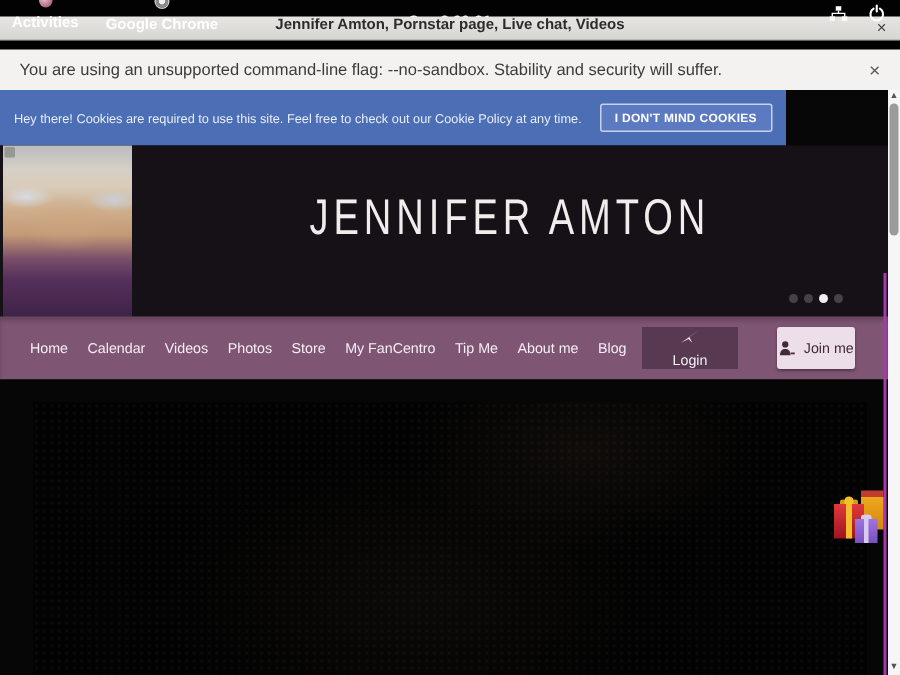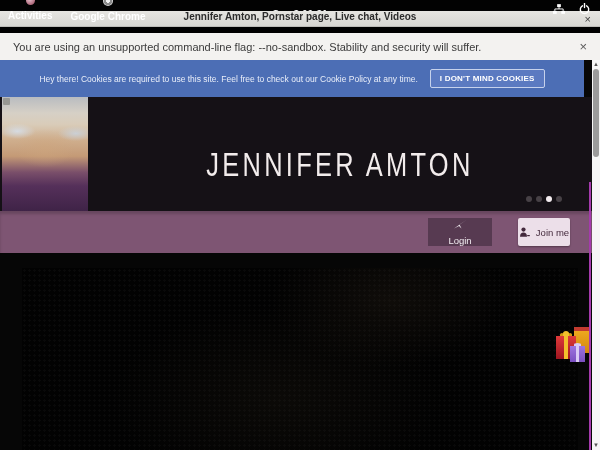--- a/index.html
+++ b/index.html
@@ -36,41 +36,41 @@
 
   
   .scrollbar{position:absolute;right:0;top:0;width:8px;height:390px;background:#f6f6f6;z-index:40;}
   .sb-arrow{position:absolute;left:0;width:8px;height:9px;color:#555;font-size:6px;
     line-height:9px;text-align:center;}
   .sb-up{top:0;}
   .sb-down{bottom:0;}
   .sb-thumb{position:absolute;top:9px;left:1px;width:6px;height:88px;background:#9b9b9b;border-radius:3px;}
 
   
-  .cookie-bar{position:absolute;top:0;left:0;width:584px;height:37px;background:#4c6eb5;
+  .cookie-bar{position:absolute;top:0;left:0;width:524px;height:37px;background:#4c6eb5;
     display:flex;align-items:center;justify-content:center;gap:12px;}
   .cookie-msg{color:#e9eef9;font-size:8.5px;}
   .cookie-btn{background:#5b7ac1;border:1px solid #c6d2ec;color:#fff;font-size:8px;
     font-weight:700;padding:4px 9px;border-radius:2px;letter-spacing:.2px;cursor:pointer;
     font-family:"Liberation Sans",sans-serif;}
 
   
   .hero{position:absolute;top:37px;left:0;width:592px;height:114px;background:#151116;}
   .hero-thumb{position:absolute;left:2px;top:0;width:86px;height:114px;overflow:hidden;
     
     background:
       radial-gradient(ellipse 26px 11px at 18% 30%,rgba(214,224,236,.85),transparent 70%),
       radial-gradient(ellipse 26px 11px at 86% 32%,rgba(200,214,230,.75),transparent 70%),
       radial-gradient(ellipse 40px 26px at 50% 45%,rgba(205,165,125,.55),transparent 75%),
       linear-gradient(180deg,#b9bcc0 0%,#d6d0c6 14%,#d9ccb9 24%,#cfae8d 38%,#c49a76 52%,#7a4f6a 66%,#55305a 78%,#3f2347 100%);}
   .thumb-badge{position:absolute;left:1px;top:1px;width:7px;height:7px;background:#8f8f8b;
     border-radius:1px;opacity:.85;}
   .hero-title{position:absolute;left:88px;right:0;top:30px;height:46px;display:flex;
-    align-items:flex-end;justify-content:center;color:#f2ecec;font-size:31px;font-weight:400;
-    letter-spacing:4px;white-space:nowrap;margin-top:10px;}
+    align-items:flex-start;justify-content:center;color:#f2ecec;font-size:31px;font-weight:400;
+    letter-spacing:4px;white-space:nowrap;}
   .hero-title span{display:inline-block;transform:scale(.82,1.08);}
   .hero-dots{position:absolute;right:30px;bottom:9px;display:flex;gap:4px;}
   .dot{width:6px;height:6px;border-radius:50%;background:#474146;cursor:pointer;}
   .dot.active{background:#f4edf0;}
 
   
   .nav-bar{position:absolute;top:151px;left:0;width:592px;height:42px;background:#7e5573;
     box-shadow:inset 0 3px 3px rgba(0,0,0,.18);}
   .nav-items{position:absolute;left:20px;top:0;height:42px;display:flex;align-items:center;
     gap:13px;font-size:9.5px;color:#f5eef4;}
@@ -173,20 +173,31 @@
       </div>
       <div class="hero-dots">
           <span class="dot"></span>
           <span class="dot"></span>
           <span class="dot active"></span>
           <span class="dot"></span>
         </div>
     </div>
 
     <div class="nav-bar">
+      <div class="nav-items">
+          <span class="nav-item">Home</span>
+          <span class="nav-item">Calendar</span>
+          <span class="nav-item">Videos</span>
+          <span class="nav-item">Photos</span>
+          <span class="nav-item">Store</span>
+          <span class="nav-item">My FanCentro</span>
+          <span class="nav-item">Tip Me</span>
+          <span class="nav-item">About me</span>
+          <span class="nav-item">Blog</span>
+        </div>
       <div class="login-btn">
         <span>
           <svg width="13" height="10" viewBox="0 0 13 10">
             <polygon points="0,9.5 13,0.5 5.5,5.5 7.5,9.5 5,7" fill="#f2ecf1"></polygon>
           </svg>
         </span>
         <span>Login</span>
       </div>
       <div class="join-btn">
         <span>

